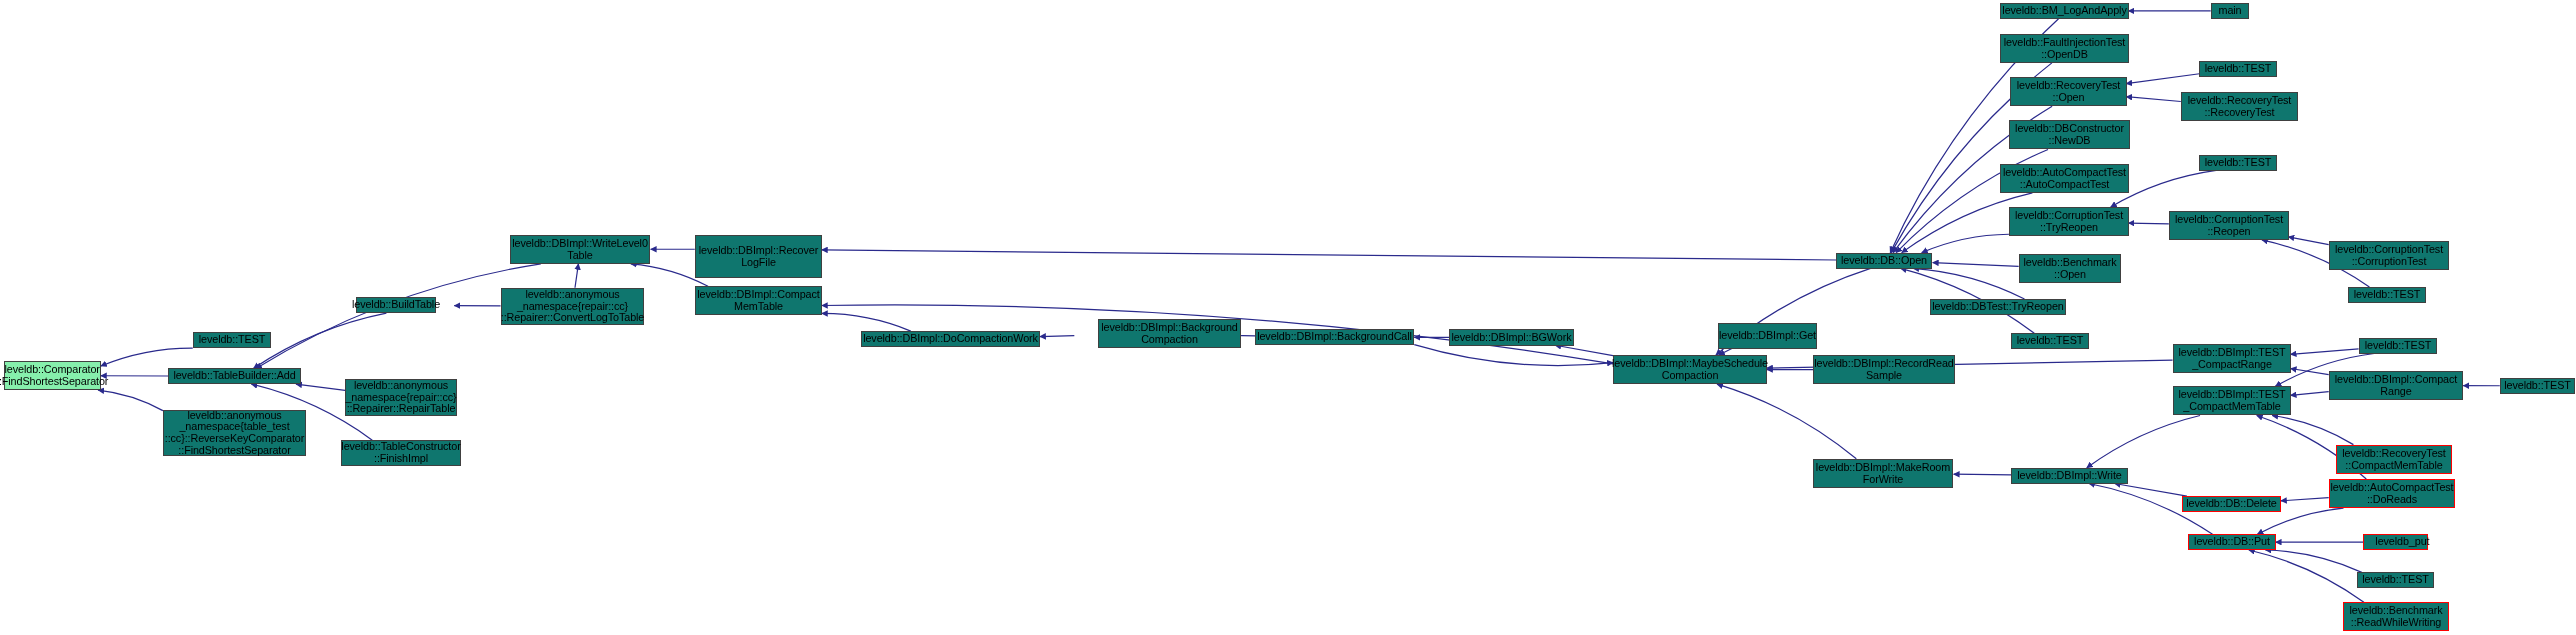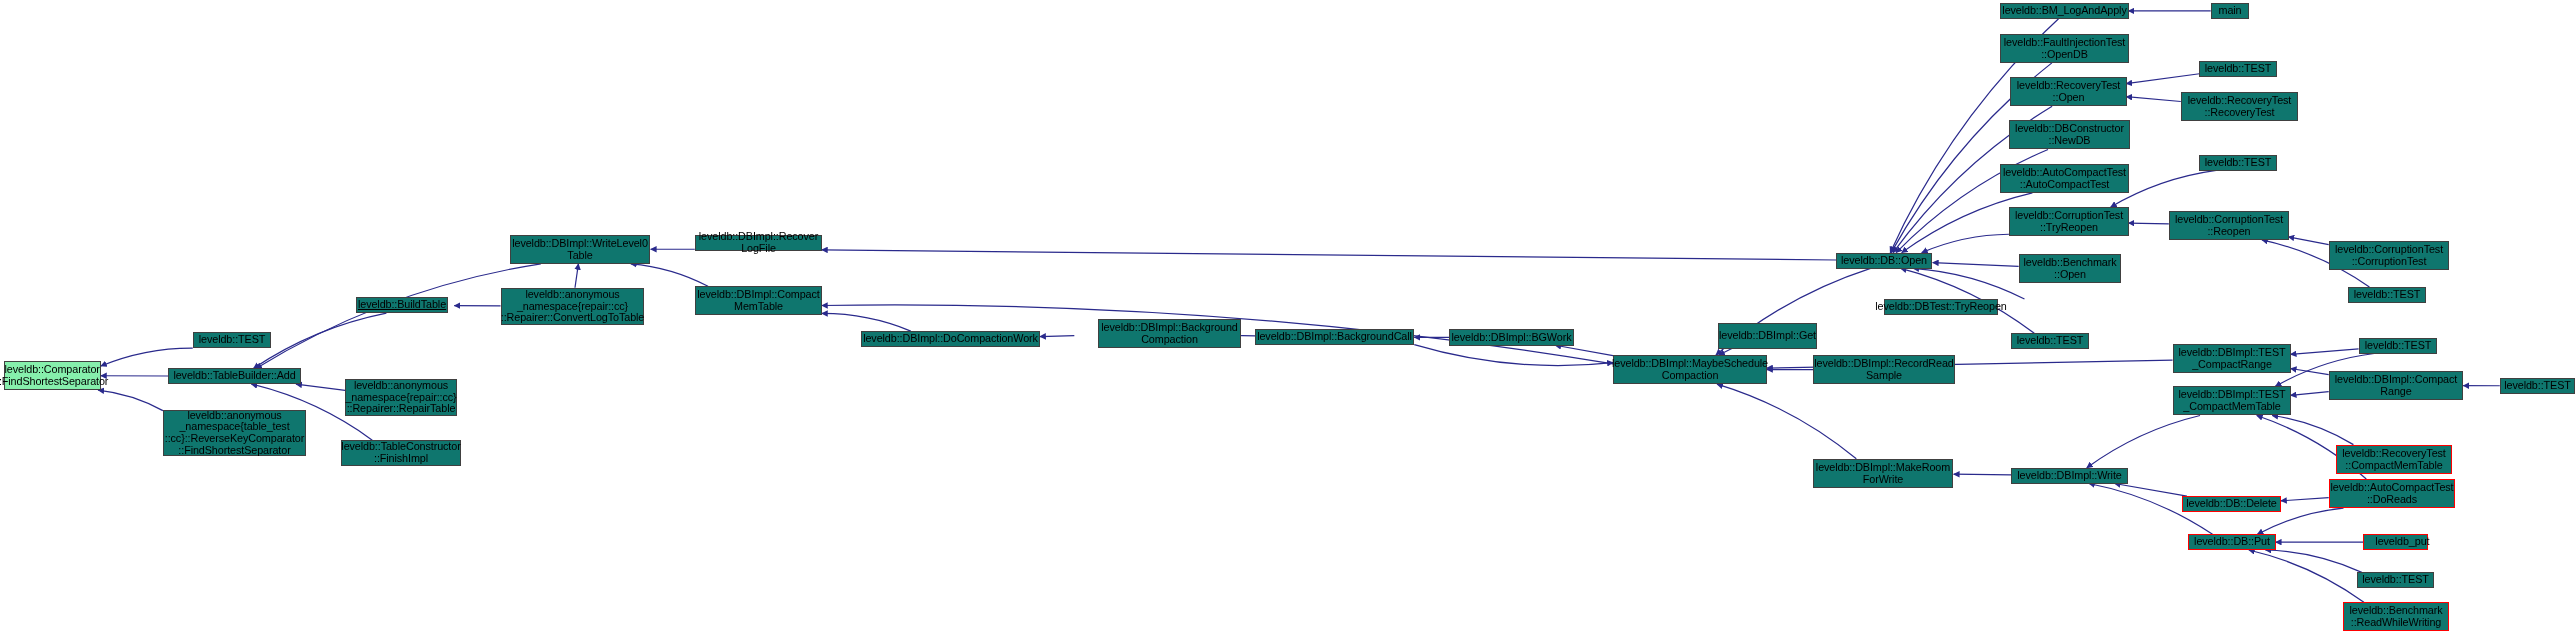--- a/index.html
+++ b/index.html
@@ -124,27 +124,27 @@
       <div class="node" style="left: 168px; top: 368px; width: 133px; height: 15.7px;">leveldb::TableBuilder::Add</div>
       <div class="node" style="left: 163px; top: 410px; width: 143px; height: 46px;">leveldb::anonymous
 _namespace{table_test
 ::cc}::ReverseKeyComparator
 ::FindShortestSeparator</div>
       <div class="node" style="left: 345px; top: 379px; width: 112px; height: 37px;">leveldb::anonymous
 _namespace{repair::cc}
 ::Repairer::RepairTable</div>
       <div class="node" style="left: 341px; top: 440px; width: 120px; height: 26px;">leveldb::TableConstructor
 ::FinishImpl</div>
-      <div class="node" style="left: 356px; top: 297px; width: 92px; height: 15.7px; text-decoration: underline;">leveldb::BuildTable</div>
+      <div class="node" style="left: 356px; top: 297px; width: 80px; height: 15.7px;">leveldb::BuildTable</div>
       <div class="node" style="left: 501px; top: 288px; width: 143px; height: 37px;">leveldb::anonymous
 _namespace{repair::cc}
 ::Repairer::ConvertLogToTable</div>
       <div class="node" style="left: 510px; top: 235px; width: 140px; height: 29px;">leveldb::DBImpl::WriteLevel0
 Table</div>
-      <div class="node" style="left: 695px; top: 235px; width: 127px; height: 16px;">leveldb::DBImpl::Recover
+      <div class="node" style="left: 695px; top: 235px; width: 127px; height: 43px;">leveldb::DBImpl::Recover
 LogFile</div>
       <div class="node" style="left: 695px; top: 286px; width: 127px; height: 29px;">leveldb::DBImpl::Compact
 MemTable</div>
       <div class="node" style="left: 861px; top: 331px; width: 179px; height: 15.7px;">leveldb::DBImpl::DoCompactionWork</div>
       <div class="node" style="left: 1074px; top: 319px; width: 143px; height: 29px; margin-left: 24px;">leveldb::DBImpl::Background
 Compaction</div>
       <div class="node" style="left: 1255px; top: 329px; width: 159px; height: 15.7px;">leveldb::DBImpl::BackgroundCall</div>
       <div class="node" style="left: 1449px; top: 329px; width: 125px; height: 17px;">leveldb::DBImpl::BGWork</div>
       <div class="node" style="left: 1613px; top: 355px; width: 154px; height: 29px;">leveldb::DBImpl::MaybeSchedule
 Compaction</div>
@@ -171,21 +171,21 @@
       <div class="node" style="left: 2009px; top: 207px; width: 120px; height: 29px;">leveldb::CorruptionTest
 ::TryReopen</div>
       <div class="node" style="left: 2199px; top: 155px; width: 78px; height: 15.7px;">leveldb::TEST</div>
       <div class="node" style="left: 2169px; top: 211px; width: 120px; height: 29px;">leveldb::CorruptionTest
 ::Reopen</div>
       <div class="node" style="left: 2329px; top: 241px; width: 120px; height: 29px;">leveldb::CorruptionTest
 ::CorruptionTest</div>
       <div class="node" style="left: 2348px; top: 287px; width: 78px; height: 15.7px;">leveldb::TEST</div>
       <div class="node" style="left: 2019px; top: 254px; width: 102px; height: 29px;">leveldb::Benchmark
 ::Open</div>
-      <div class="node" style="left: 1884px; top: 299px; width: 114px; height: 15.7px;">leveldb::DBTest::TryReopen</div>
+      <div class="node" style="left: 1930px; top: 299px; width: 136px; height: 15.7px;">leveldb::DBTest::TryReopen</div>
       <div class="node" style="left: 2011px; top: 333px; width: 78px; height: 15.7px;">leveldb::TEST</div>
       <div class="node" style="left: 2173px; top: 344px; width: 118px; height: 29px;">leveldb::DBImpl::TEST
 _CompactRange</div>
       <div class="node" style="left: 2359px; top: 338px; width: 78px; height: 15.7px;">leveldb::TEST</div>
       <div class="node" style="left: 2329px; top: 371px; width: 134px; height: 29px;">leveldb::DBImpl::Compact
 Range</div>
       <div class="node" style="left: 2500px; top: 378px; width: 75px; height: 15.7px;">leveldb::TEST</div>
       <div class="node" style="left: 2173px; top: 386px; width: 118px; height: 29px;">leveldb::DBImpl::TEST
 _CompactMemTable</div>
       <div class="node red" style="left: 2336px; top: 445px; width: 116px; height: 29px;">leveldb::RecoveryTest

